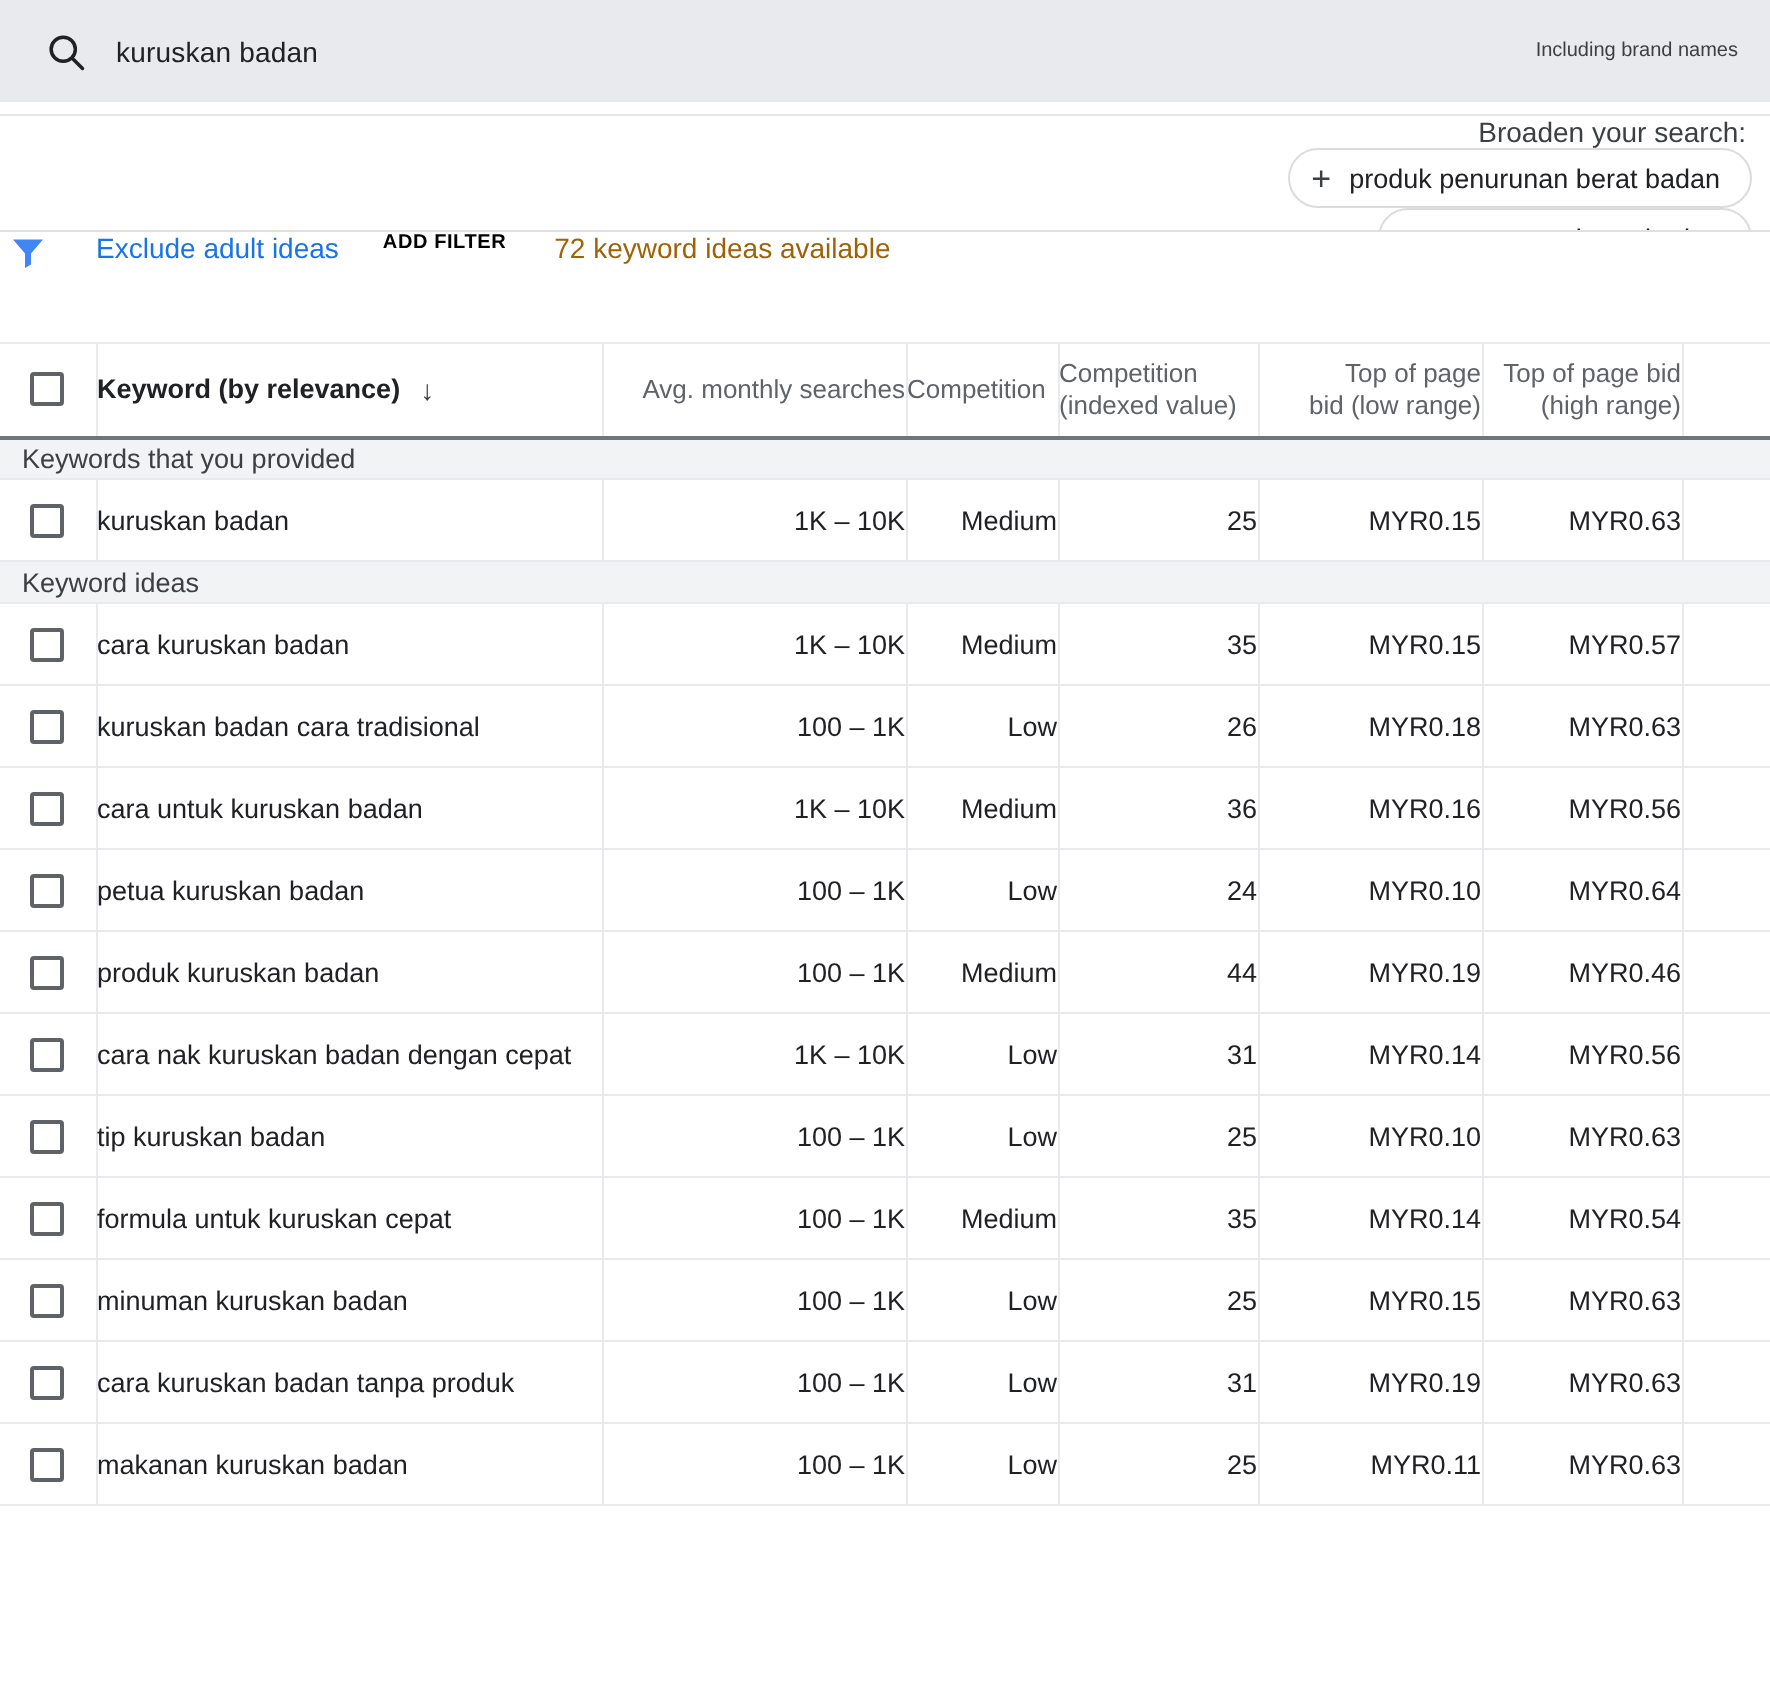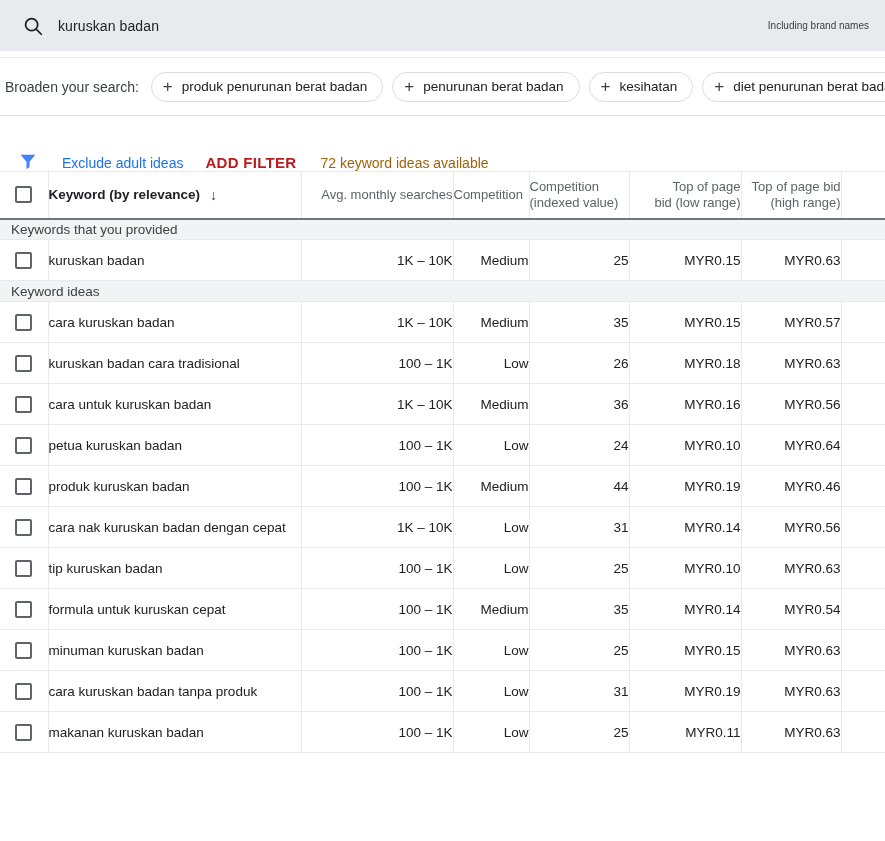--- a/index.html
+++ b/index.html
@@ -33,25 +33,26 @@
     color: #3c4043;
     white-space: nowrap;
   }
   .searchbar-gap { height: 6px; background: #fff; }
   .searchbar-rule { height: 1px; background: #e4e6e8; }
 
   
   .broaden {
     height: 58px;
     display: flex;
-    align-items: center;
-    padding-left: 5px;
+    align-items: flex-end;
+    padding-left: 16px;
     overflow: hidden;
     white-space: nowrap;
     border-bottom: 1px solid #e0e0e0;
+    flex-direction: column;
   }
   .broaden-label {
     font-size: 14px;
     color: #3c4043;
     margin-right: 12px;
     flex: none;
   }
   .chip {
     display: inline-flex;
     align-items: center;
@@ -72,31 +73,31 @@
     line-height: 1;
     margin-right: 9px;
     color: #3c4043;
     font-weight: 400;
   }
 
   
   .filterrow {
     height: 55px;
     display: flex;
-    align-items: flex-end;
-    padding-left: 18px;
+    align-items: flex-start;
+    padding-left: 4px;
   }
   .funnel-icon { width: 20px; height: 20px; margin-right: 24px; flex: none; }
   .funnel-icon svg { display: block; }
   .link-blue {
     font-size: 14px; color: #1a73e8; margin-right: 22px;
     cursor: pointer; white-space: nowrap;
   }
   .addfilter {
-    font-size: 15px; color: #b91c1c; font-weight: bold;
+    font-size: 10px; color: #000000; font-weight: bold;
     letter-spacing: .3px; margin-right: 24px; cursor: pointer;
   }
   .available {
     font-size: 14px; color: #a16207; white-space: nowrap;
   }
 
   
   table.kwtable {
     width: 885px;
     border-collapse: collapse;

